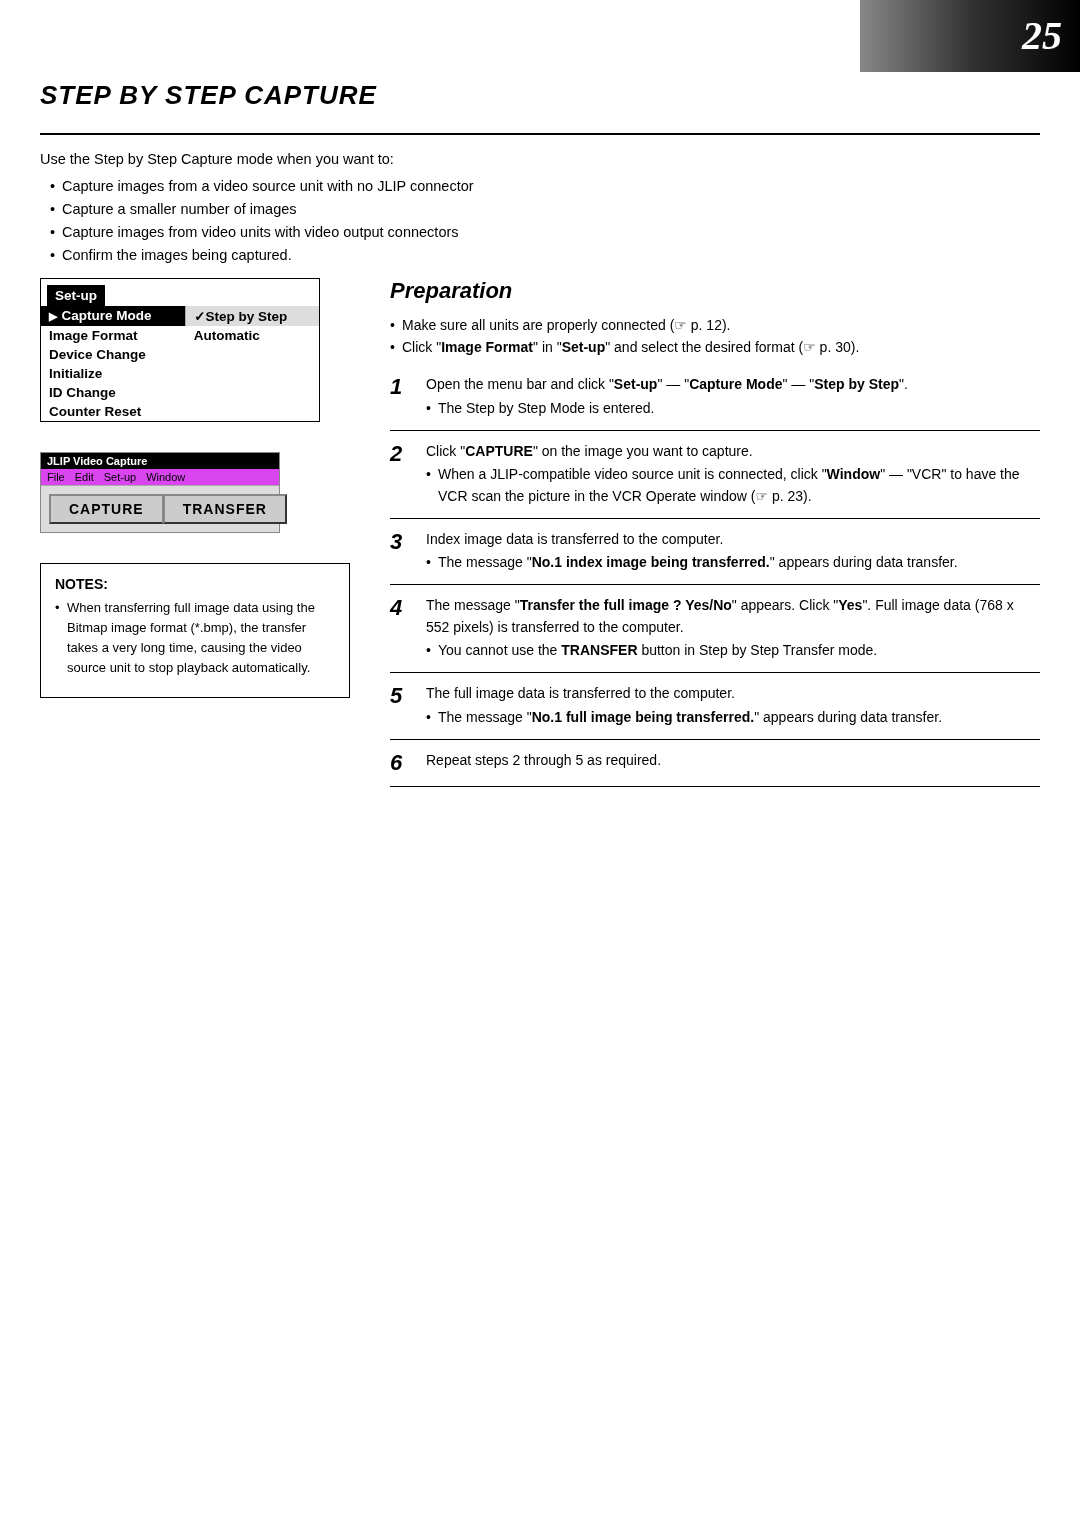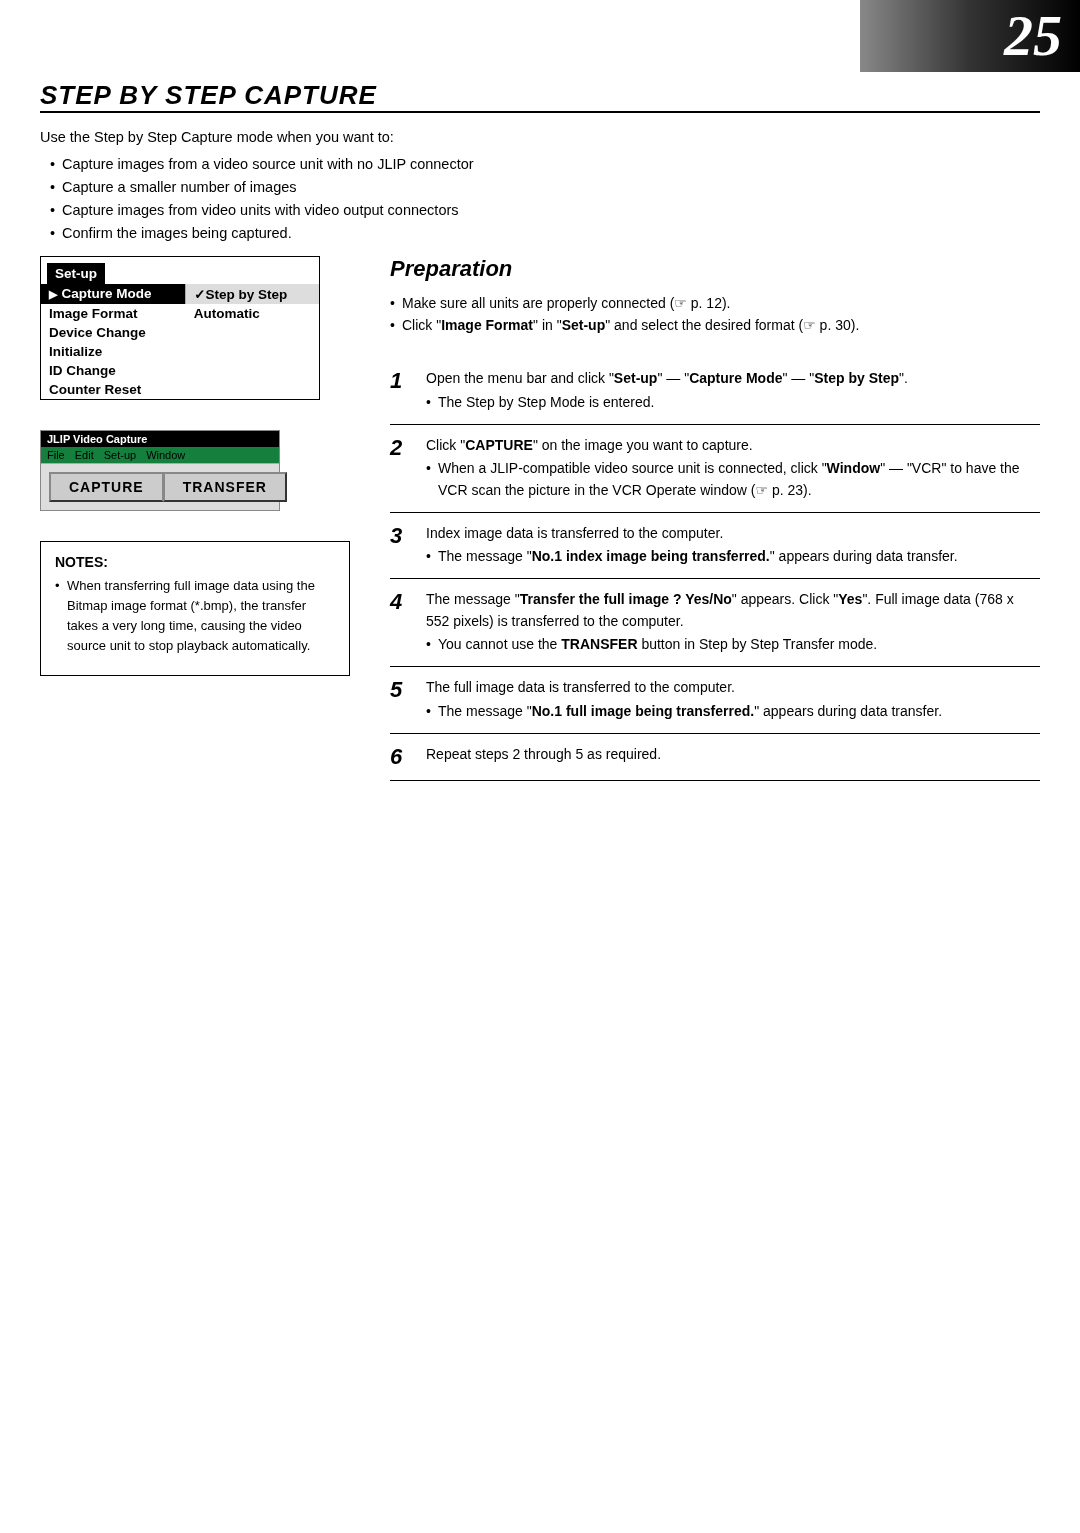--- a/index.html
+++ b/index.html
@@ -20,41 +20,41 @@
       width: 220px;
       height: 72px;
       background: linear-gradient(to right, #888, #333, #000);
       display: flex;
       align-items: center;
       justify-content: flex-end;
       padding-right: 18px;
     }
     .page-number {
       color: #fff;
-      font-size: 58px;
+      font-size: 40px;
       font-weight: bold;
       font-style: italic;
       font-family: Georgia, serif;
       line-height: 1;
     }
 
     
     .content-wrap {
       padding: 20px 40px 30px 40px;
       padding-top: 80px;
     }
 
     
     .page-title {
       font-size: 26px;
       font-weight: bold;
       font-style: italic;
       letter-spacing: 1px;
       border-bottom: 2.5px solid #000;
-      padding-bottom: 0;
+      padding-bottom: 22px;
       margin-bottom: 14px;
       display: inline-block;
       width: 100%;
     }
 
     
     .intro-text {
       font-size: 14.5px;
       margin-bottom: 4px;
       line-height: 1.5;
@@ -136,21 +136,21 @@
       background: #ddd;
     }
     .jlip-titlebar {
       background: #000;
       color: #fff;
       font-size: 11px;
       font-weight: bold;
       padding: 2px 6px;
     }
     .jlip-menubar {
-      background: #15803d;
+      background: #d946ef;
       font-size: 11px;
       padding: 2px 6px;
       display: flex;
       gap: 10px;
       border-bottom: 1px solid #aaa;
       align-items: center;
     }
     .jlip-menubar span {
       cursor: default;
     }
@@ -205,21 +205,21 @@
     .prep-heading {
       font-size: 22px;
       font-weight: bold;
       font-style: italic;
       margin-bottom: 10px;
     }
 
     
     .prep-bullets {
       list-style: none;
-      margin-bottom: 22px;
+      margin-bottom: 6px;
     }
     .prep-bullets li {
       font-size: 14px;
       line-height: 1.6;
       padding-left: 12px;
       position: relative;
     }
     .prep-bullets li::before {
       content: '•';
       position: absolute;

